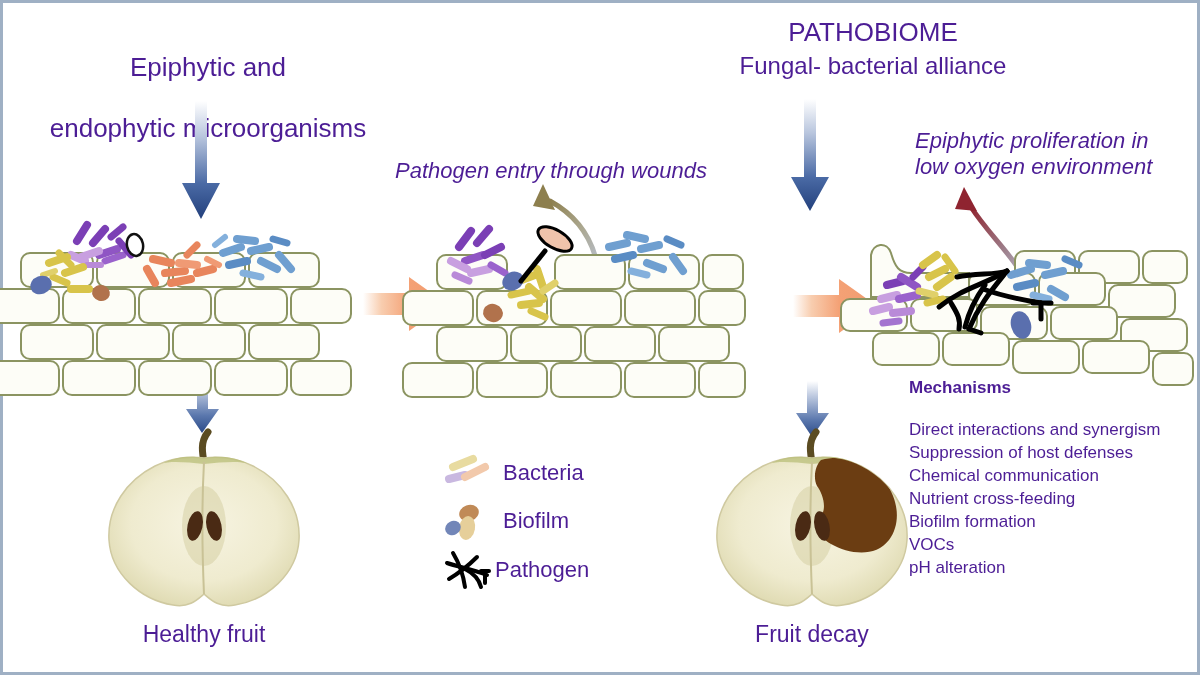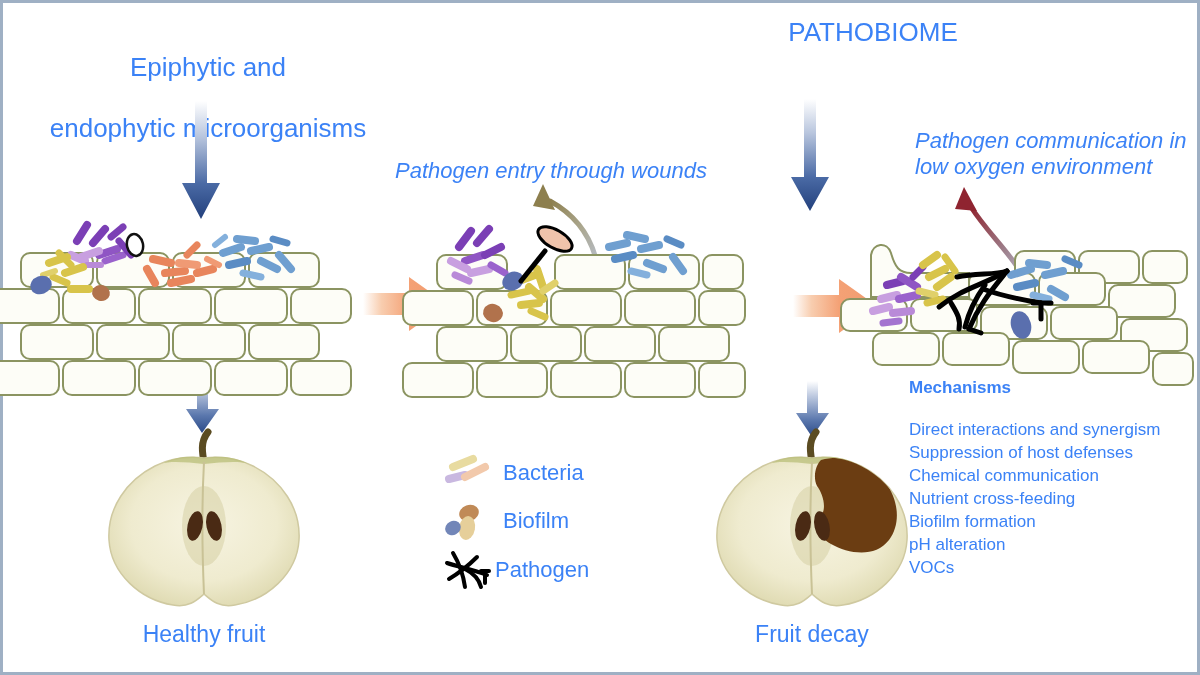--- a/index.html
+++ b/index.html
@@ -1,21 +1,21 @@
 <!DOCTYPE html>
 <html><head>
 <meta charset="utf-8">
 <style>
   html,body{margin:0;padding:0;background:#ffffff;}
   body{width:1200px;height:675px;overflow:hidden;
        font-family:"Liberation Sans","DejaVu Sans",sans-serif;}
   #figure{position:relative;width:1200px;height:675px;background:#fff;
           box-sizing:border-box;border:3px solid #9fb0c4;}
   .abs{position:absolute;}
-  .txt{color:#3b82f6;line-height:1.18;}
+  .txt{color:#4c1d95;line-height:1.18;}
   .ttl{font-size:26px;text-align:center;white-space:pre-line;}
   .ttl-caps{font-size:26px;text-align:center;}
   .sub{font-size:24px;text-align:center;}
   .ital{font-style:italic;font-size:22px;font-weight:500;line-height:1.2;}
   .mech-h{font-size:17px;font-weight:bold;}
   .mech-i{font-size:17px;}
   .cap{font-size:23px;text-align:center;}
   .leg-t{font-size:22px;}
   svg{display:block;overflow:visible;}
 </style>
@@ -24,26 +24,27 @@
 
 <div id="figure">
 
   <div class="abs txt ttl" style="left:20px;top:18px;width:370px;">
     <div>Epiphytic and</div>
     <div>endophytic microorganisms</div>
   </div>
 
   <div class="abs txt" style="left:680px;top:14px;width:380px;">
     <div class="ttl-caps">PATHOBIOME</div>
+    <div class="sub" style="margin-top:4px;">Fungal- bacterial alliance</div>
   </div>
 
   <div class="abs txt ital" style="left:392px;top:155px;width:360px;">Pathogen entry through wounds</div>
 
   <div class="abs txt ital" style="left:912px;top:125px;width:275px;text-align:left;">
-    <div>Pathogen communication in</div>
+    <div>Epiphytic proliferation in</div>
     <div>low oxygen environment</div>
   </div>
 
   <svg class="abs" style="left:176px;top:98px;" width="44" height="120" viewBox="0 0 44 120">
     <defs>
       <linearGradient id="gBlueV1" x1="0" y1="0" x2="0" y2="1">
         <stop offset="0%" stop-color="#ffffff"></stop>
         <stop offset="30%" stop-color="#b9c6de"></stop>
         <stop offset="70%" stop-color="#4a6aa5"></stop>
         <stop offset="100%" stop-color="#23407c"></stop>
@@ -430,22 +431,22 @@
   </svg>
   <div class="abs txt cap" style="left:696px;top:618px;width:226px;">Fruit decay</div>
 
   <div class="abs txt" style="left:906px;top:375px;width:290px;">
     <div class="mech-h" style="margin-bottom:21px;">Mechanisms</div>
     <div class="mech-i" style="line-height:1.35;">Direct interactions and synergism</div>
     <div class="mech-i" style="line-height:1.35;">Suppression of host defenses</div>
     <div class="mech-i" style="line-height:1.35;">Chemical communication</div>
     <div class="mech-i" style="line-height:1.35;">Nutrient cross-feeding</div>
     <div class="mech-i" style="line-height:1.35;">Biofilm formation</div>
+    <div class="mech-i" style="line-height:1.35;">VOCs</div>
     <div class="mech-i" style="line-height:1.35;">pH alteration</div>
-    <div class="mech-i" style="line-height:1.35;">VOCs</div>
   </div>
 
   <div class="abs" style="left:440px;top:448px;width:200px;">
 
     <div style="display:flex;align-items:center;height:44px;">
       <svg width="52" height="40" viewBox="0 0 52 40">
         <g stroke-linecap="round">
           <line x1="10" y1="14" x2="30" y2="6" stroke="#e8dba0" stroke-width="8"></line>
           <line x1="6" y1="26" x2="22" y2="22" stroke="#c9b8e0" stroke-width="8"></line>
           <line x1="22" y1="24" x2="42" y2="14" stroke="#f2c9ab" stroke-width="8"></line>

